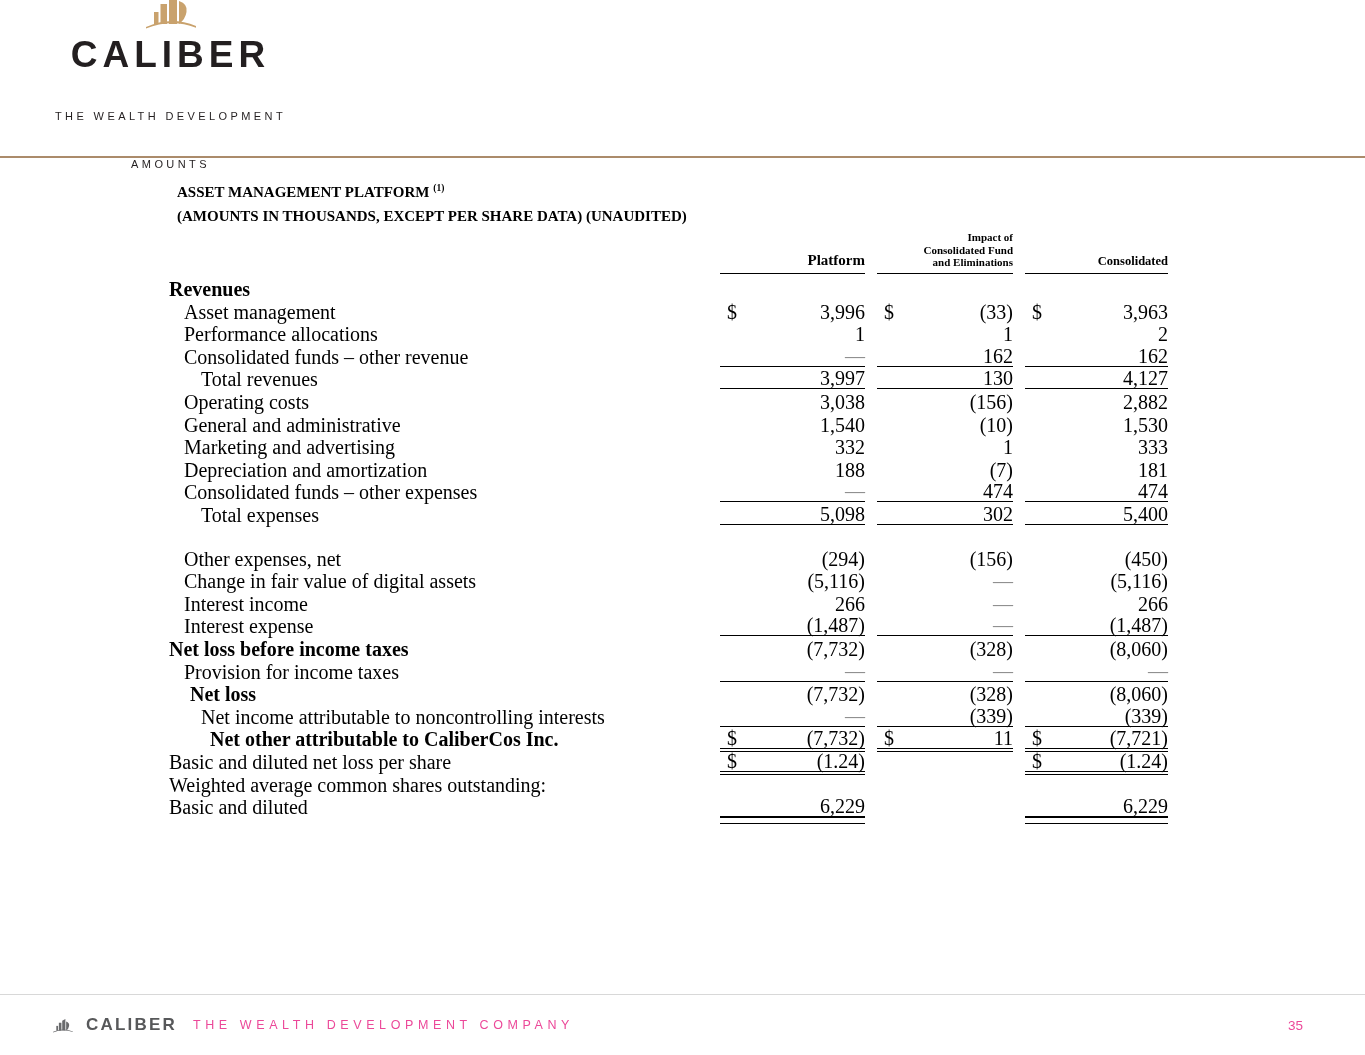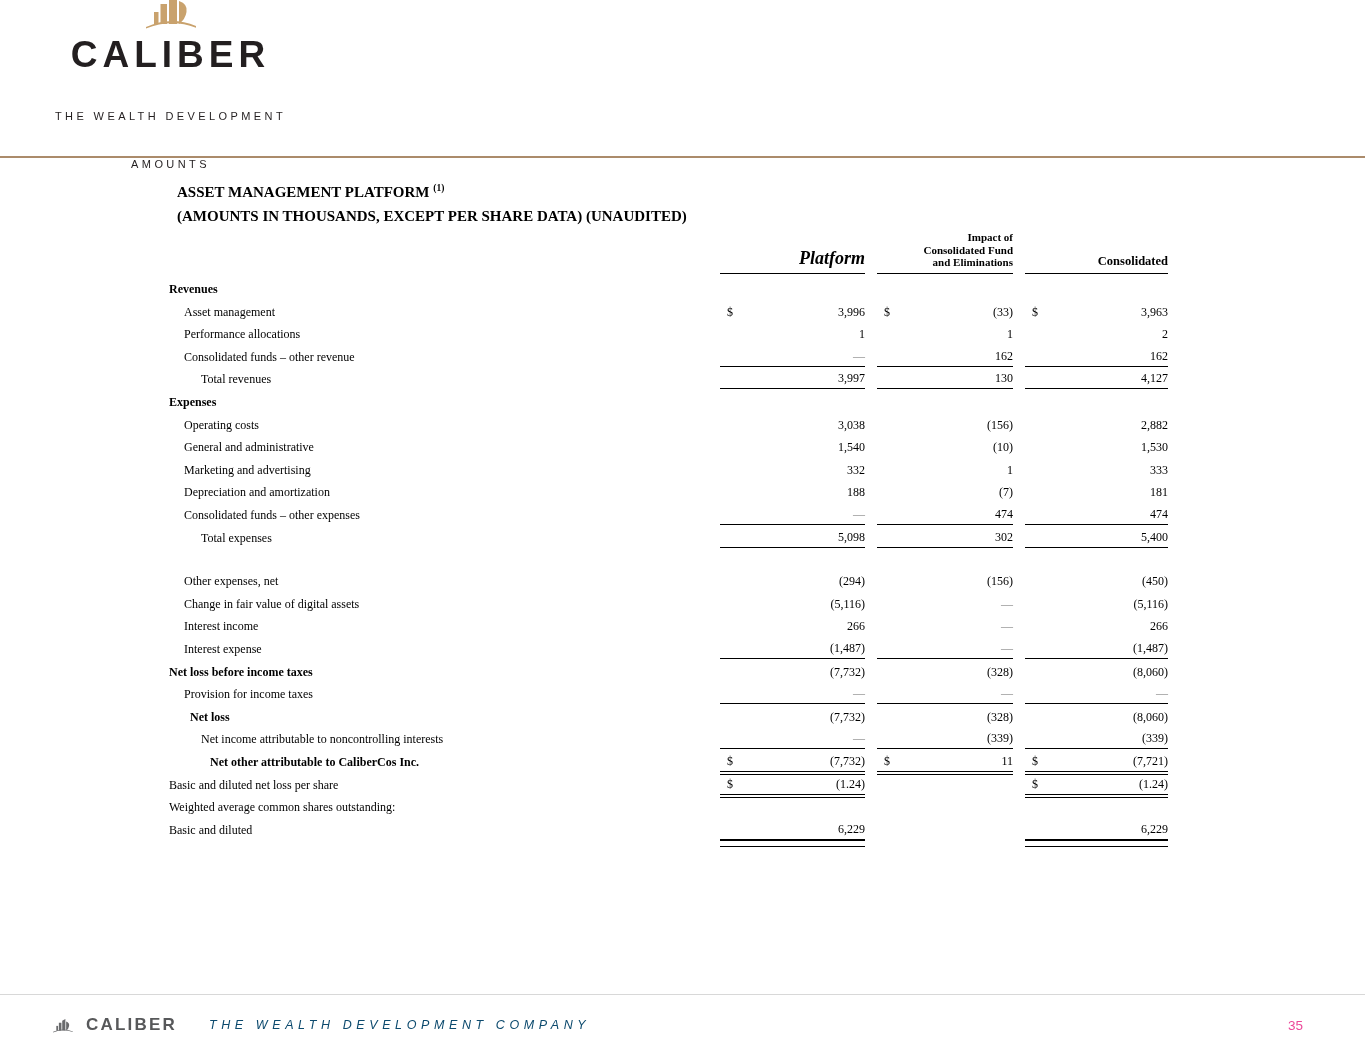--- a/index.html
+++ b/index.html
@@ -25,26 +25,26 @@
   .main { flex:1; padding-top:18px; }
   .stmt { margin-left:169px; width:999px; }
   .stmt-head { padding-left:8px; font-weight:bold; font-size:15px; line-height:24px; }
   .stmt-head sup { font-size:9.5px; vertical-align:super; }
 
   .period-wrap { margin-left:551px; width:448px; margin-top:28px; text-align:center;
                  border-bottom:1.5px solid #000; padding-bottom:3px;
                  font-weight:bold; font-size:15.5px; }
   .colheads { margin-left:551px; width:448px; display:flex; align-items:flex-end; margin-top:3px; }
   .colhead { border-bottom:1.5px solid #000; text-align:right; font-weight:bold; padding-bottom:4px; }
-  .ch0 { width:145px; font-size:18px;font-style:italic; }
+  .ch0 { width:145px; font-size:15px; }
   .ch1 { width:136px; margin-left:12px; font-size:11px; line-height:12.5px; white-space:pre-line; }
   .ch2 { width:143px; margin-left:12px; font-size:12.5px; }
 
   .rows { margin-top:3px; }
-  .trow { display:flex; align-items:flex-end; height:22.6px; font-size:12px; }
+  .trow { display:flex; align-items:flex-end; height:22.6px; font-size:20px; }
   .spacer { height:21px; }
   .tlabel { width:551px; line-height:19px; white-space:nowrap; }
   .tlabel.b { font-weight:bold; }
   .ind0 { padding-left:0; } .ind1 { padding-left:15px; } .ind2 { padding-left:21px; }
   .ind3 { padding-left:32px; } .ind4 { padding-left:41px; }
 
   .cg { width:145px; line-height:19px; position:relative; }
   .cg1 { width:136px; margin-left:12px; }
   .cg2 { width:143px; margin-left:12px; }
   .dollar { float:left; padding-left:7px; }
@@ -56,21 +56,21 @@
   .cg.double::after { content:""; position:absolute; left:0; right:0; bottom:-4px; border-bottom:1.5px solid #000; }
   .cg.single-double { border-bottom:1.5px solid #000; }
   .cg.single-double::after { content:""; position:absolute; left:0; right:0; bottom:-8px; height:5px;
                              border-top:1.5px solid #000; border-bottom:1.5px solid #000; }
 
   
   .ftr { height:61px; border-top:1px solid #d8d8d8; display:flex; align-items:center;
          padding:0 62px 0 50px; font-family:"Liberation Sans", sans-serif; }
   .ftr-icon { margin-right:10px; }
   .ftr-brand { font-weight:bold; font-size:17px; letter-spacing:2.2px; color:#57585a; }
-  .ftr-tag { font-size:12.5px; letter-spacing:4.6px; color:#0c4a6e; margin-left:32px;font-style:italic; }
+  .ftr-tag { font-size:12.5px; letter-spacing:4.6px; color:#ec4899; margin-left:16px; }
   .ftr-page { margin-left:auto; font-size:13.5px; color:#ec4899; }
 </style>
 </head>
 <body>
 
 <div class="hdr">
   <div class="brand">
     <svg class="brand-icon" width="66" height="44" viewBox="0 0 66 44">
       <g fill="#c9a26d">
         <rect x="16" y="23" width="4.5" height="12"></rect>
@@ -171,35 +171,20 @@
           <div class="cg cg1 single">
             <span class="dollar"></span>
             <span class="val">130</span>
           </div>
           <div class="cg cg2 single">
             <span class="dollar"></span>
             <span class="val">4,127</span>
           </div>
         </div>
         <div class="trow">
-          <div class="tlabel ind0 b">Expenses</div>
-          <div class="cg cg0">
-            <span class="dollar"></span>
-            <span class="val"></span>
-          </div>
-          <div class="cg cg1">
-            <span class="dollar"></span>
-            <span class="val"></span>
-          </div>
-          <div class="cg cg2">
-            <span class="dollar"></span>
-            <span class="val"></span>
-          </div>
-        </div>
-        <div class="trow">
           <div class="tlabel ind1">Operating costs</div>
           <div class="cg cg0">
             <span class="dollar"></span>
             <span class="val">3,038</span>
           </div>
           <div class="cg cg1">
             <span class="dollar"></span>
             <span class="val">(156)</span>
           </div>
           <div class="cg cg2">

